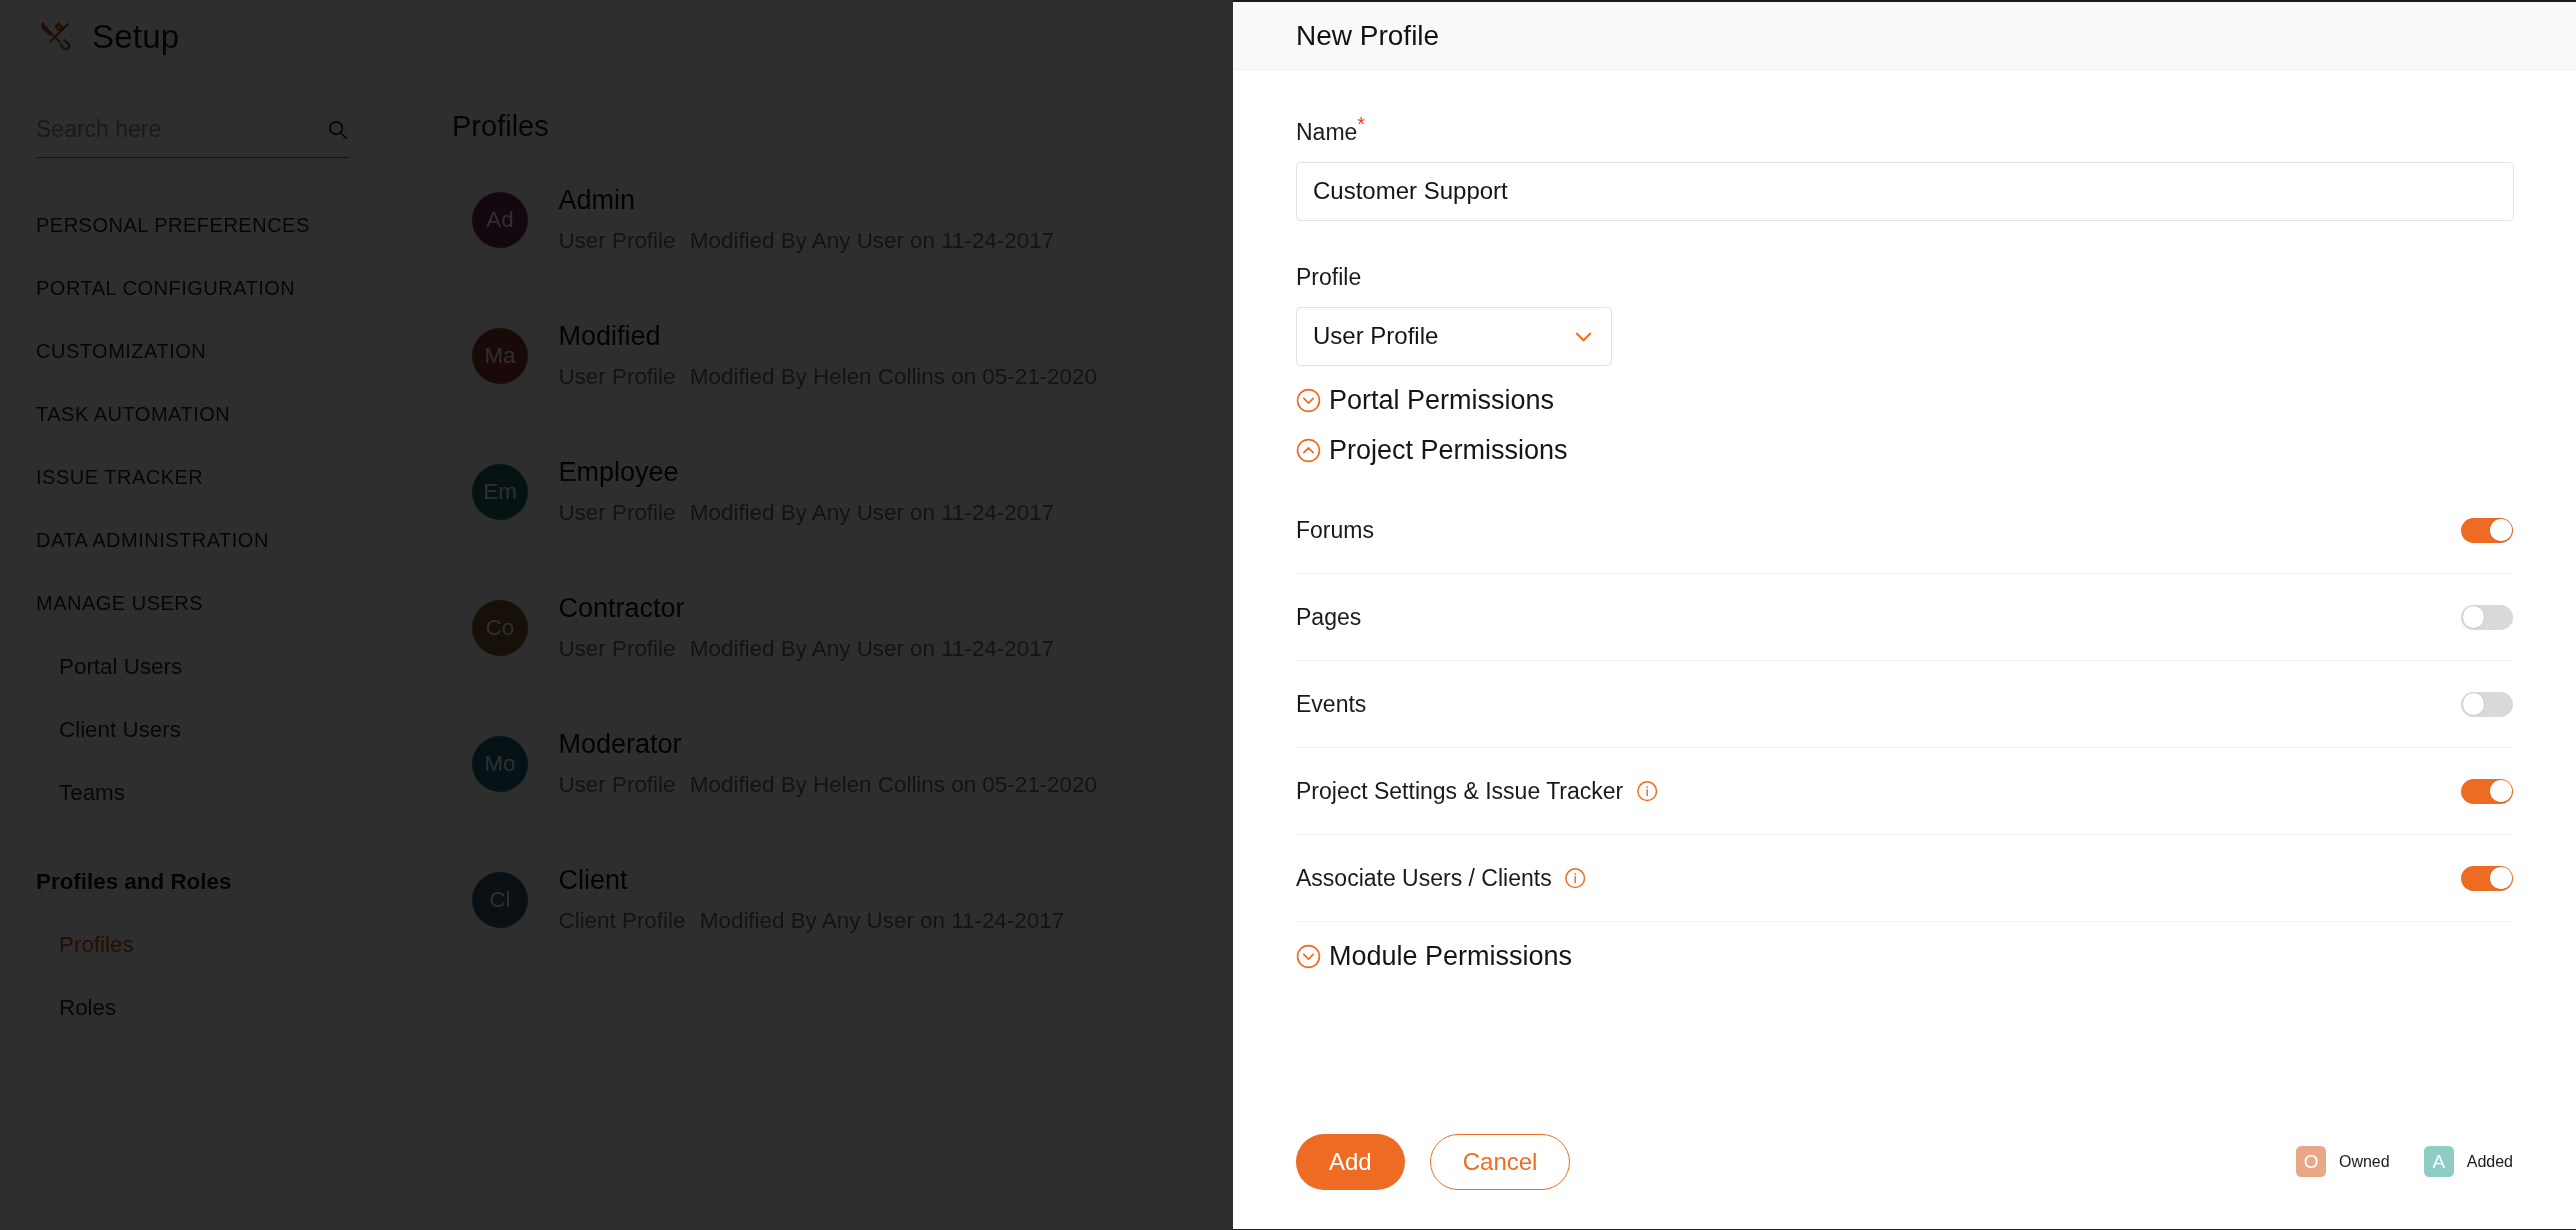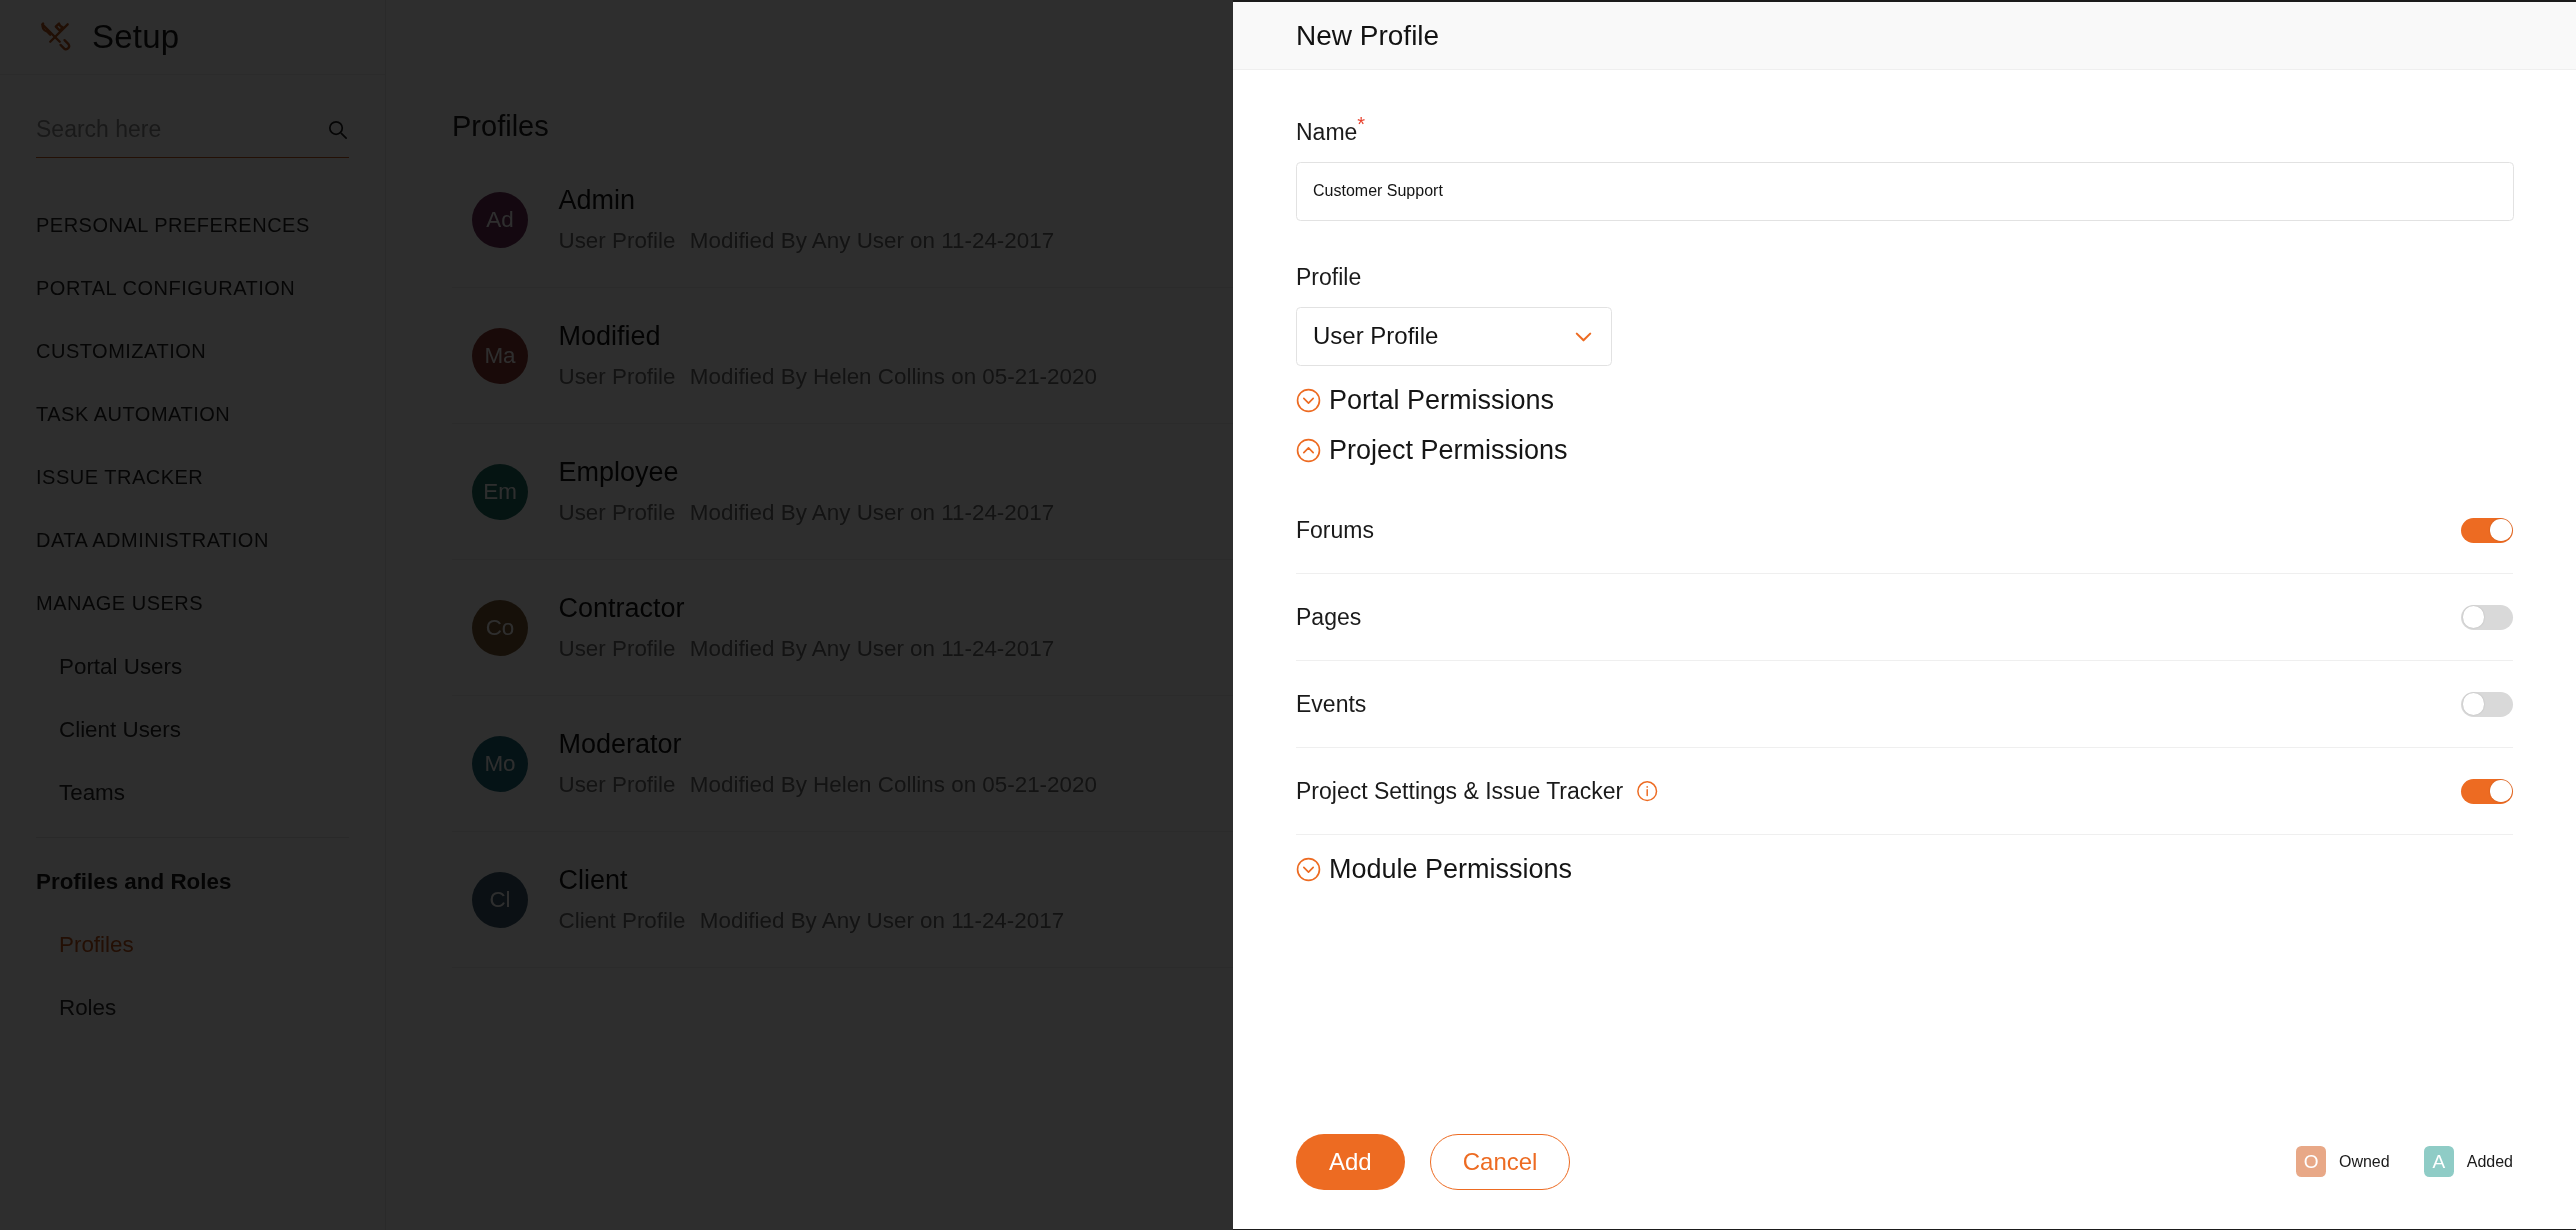--- a/index.html
+++ b/index.html
@@ -103,21 +103,21 @@
   .modal-body { flex: 1; padding: 0 63px; overflow: hidden; }
 
   .field { padding-top: 43px; }
   .field-label { font-size: 23px; color: #1b1b1b; margin-bottom: 16px; }
   .req { color: #e8422e; font-size: 20px; vertical-align: super; }
 
   .text-input {
     width: 1218px; height: 59px;
     border: 0.9px solid #e2e2e2; border-radius: 4.5px;
     font-family: "Liberation Sans", sans-serif;
-    font-size: 16px; color: #141414; padding: 0 16px; outline: none;
+    font-size: 24px; color: #141414; padding: 0 16px; outline: none;
     background: #ffffff;
   }
   .select-wrap {
     position: relative; width: 316px; height: 59px; margin-top: 3.6px;
   }
   .select-box {
     width: 316px; height: 59px;
     border: 0.9px solid #e2e2e2; border-radius: 4.5px;
     display: flex; align-items: center; justify-content: space-between;
     padding: 0 16px; font-size: 24px; color: #141414; background: #fff;
@@ -381,20 +381,33 @@
               <span class="info-icon"><svg viewBox="0 0 24 24" width="22.4" height="22.4" fill="none" stroke="#ED6B22" stroke-width="1.6" stroke-linecap="round">
                   <circle cx="12" cy="12" r="10"></circle>
                   <path d="M12 10.5v6"></path>
                   <circle cx="12" cy="7.4" r="0.9" fill="#ED6B22" stroke="none"></circle>
                 </svg></span>
             </div>
             <div class="toggle on">
               <span class="knob"></span>
             </div>
           </div>
+          <div class="perm-row">
+            <div class="perm-label">
+              <span>Associate Users / Clients</span>
+              <span class="info-icon"><svg viewBox="0 0 24 24" width="22.4" height="22.4" fill="none" stroke="#ED6B22" stroke-width="1.6" stroke-linecap="round">
+                  <circle cx="12" cy="12" r="10"></circle>
+                  <path d="M12 10.5v6"></path>
+                  <circle cx="12" cy="7.4" r="0.9" fill="#ED6B22" stroke="none"></circle>
+                </svg></span>
+            </div>
+            <div class="toggle on">
+              <span class="knob"></span>
+            </div>
+          </div>
         </div>
 
       <div class="section-head">
         <span class="circ">
           <svg viewBox="0 0 24 24" width="25" height="25" fill="none" stroke="#ED6B22" stroke-width="1.6" stroke-linecap="round" stroke-linejoin="round">
             <circle cx="12" cy="12" r="10.5"></circle>
               <path d="M7.5 10l4.5 4.5L16.5 10"></path>
           </svg>
         </span>
         <span class="section-label">Module Permissions</span>

